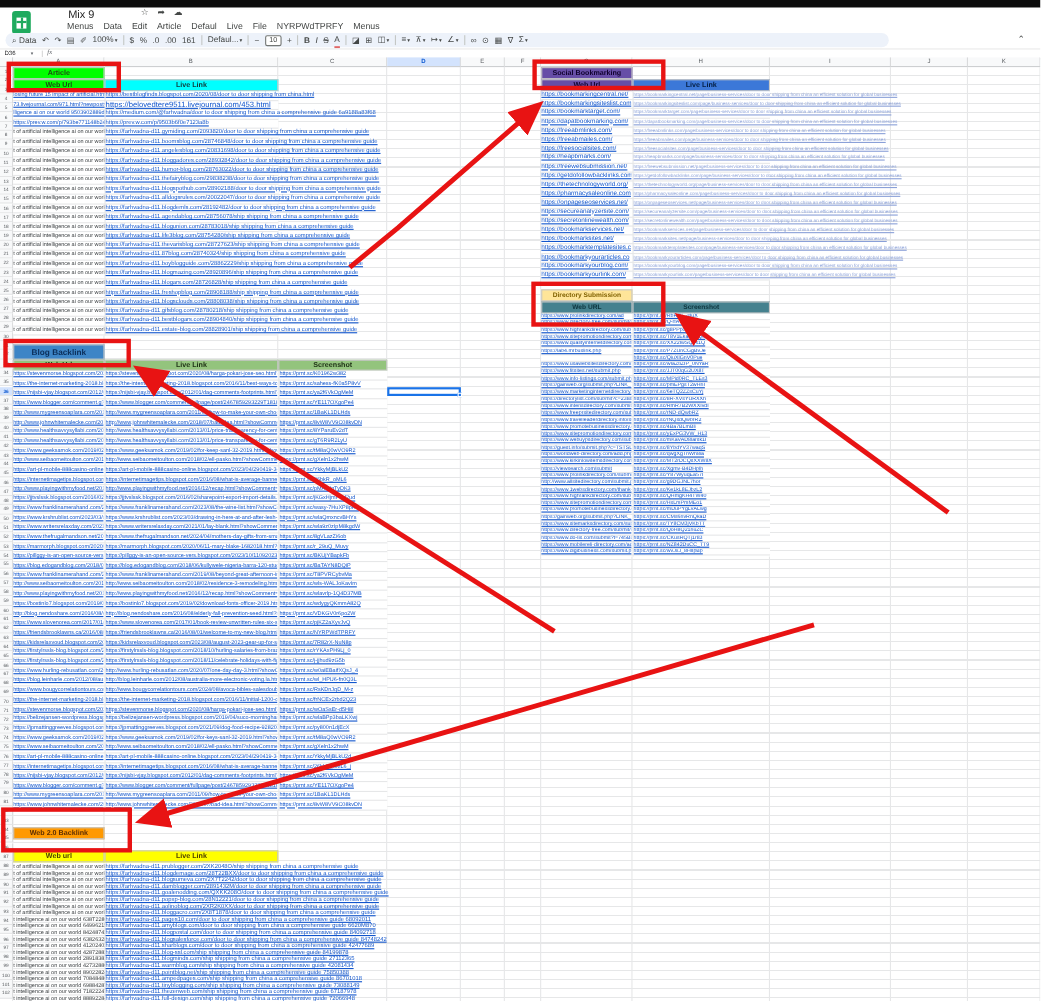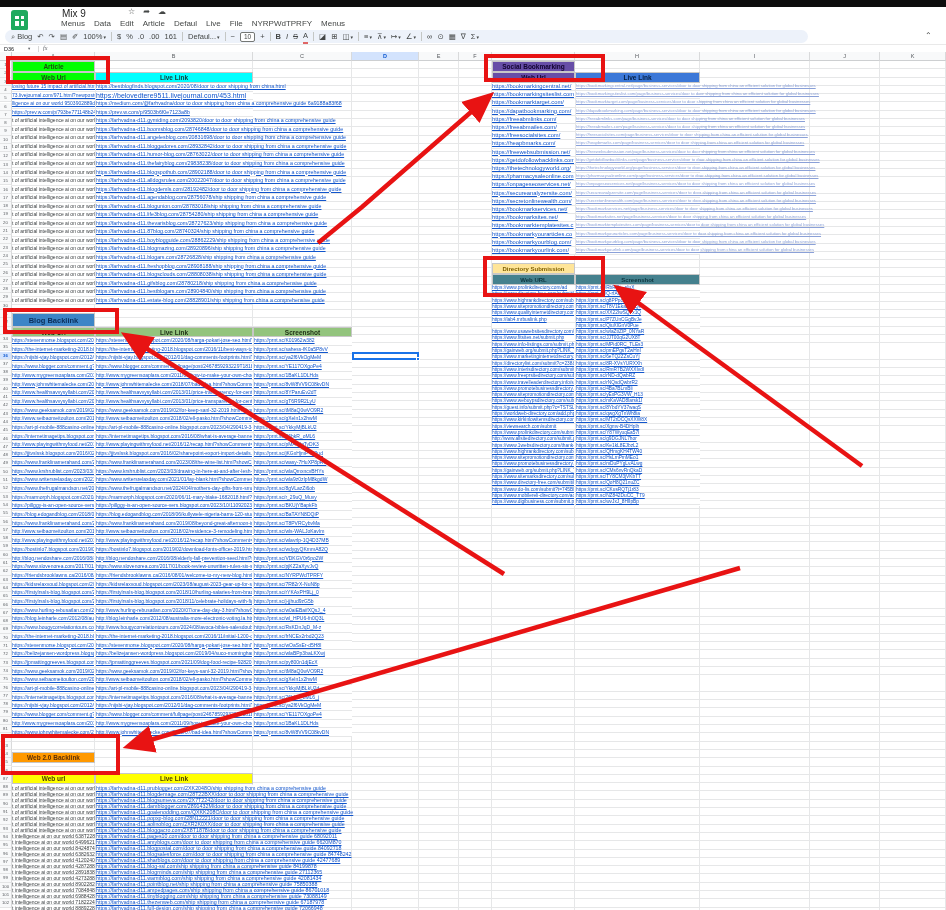--- a/index.html
+++ b/index.html
@@ -90,21 +90,21 @@
         <span>Article</span>
         <span>Defaul</span>
         <span>Live</span>
         <span>File</span>
         <span>NYRPWdTPRFY</span>
         <span>Menus</span>
       </nav>
   </div>
 
   <div class="toolbar" id="toolbar">
-      <span class="tb">⌕ Blog</span>
+      <span class="tb">⌕ Data</span>
       <span class="tb">↶</span>
       <span class="tb">↷</span>
       <span class="tb">▤</span>
       <span class="tb">✐</span>
       <span class="tb">100%<span class="dd">▾</span></span>
       <span class="tbdiv"></span>
       <span class="tb">$</span>
       <span class="tb">%</span>
       <span class="tb">.0</span>
       <span class="tb">.00</span>

